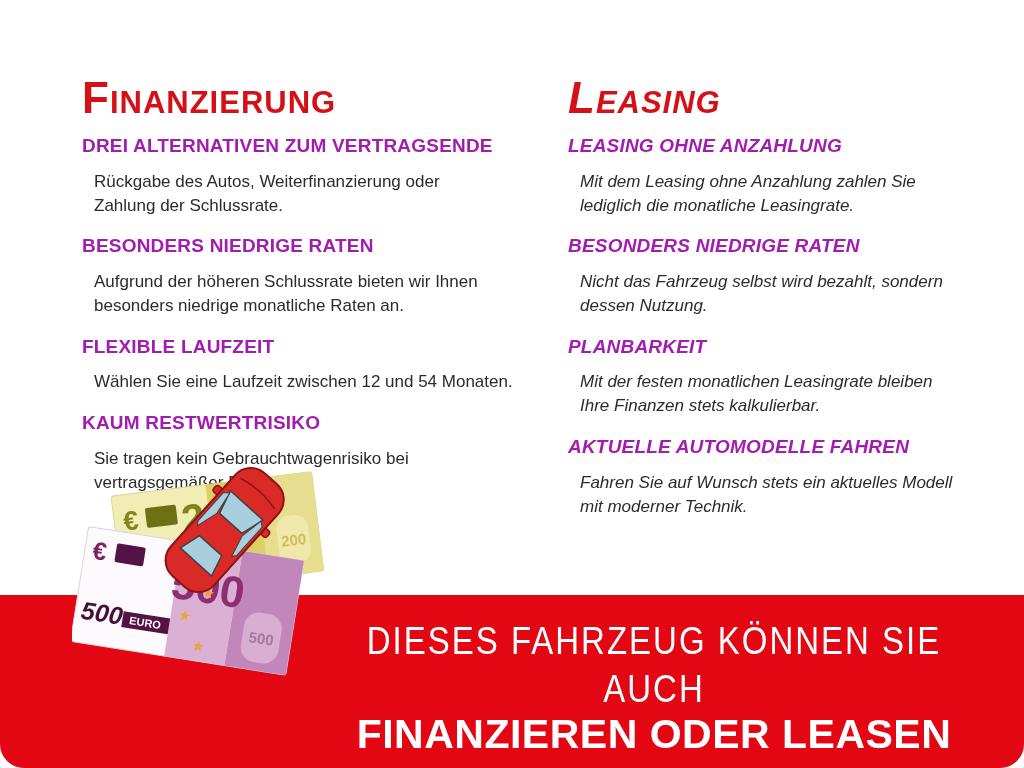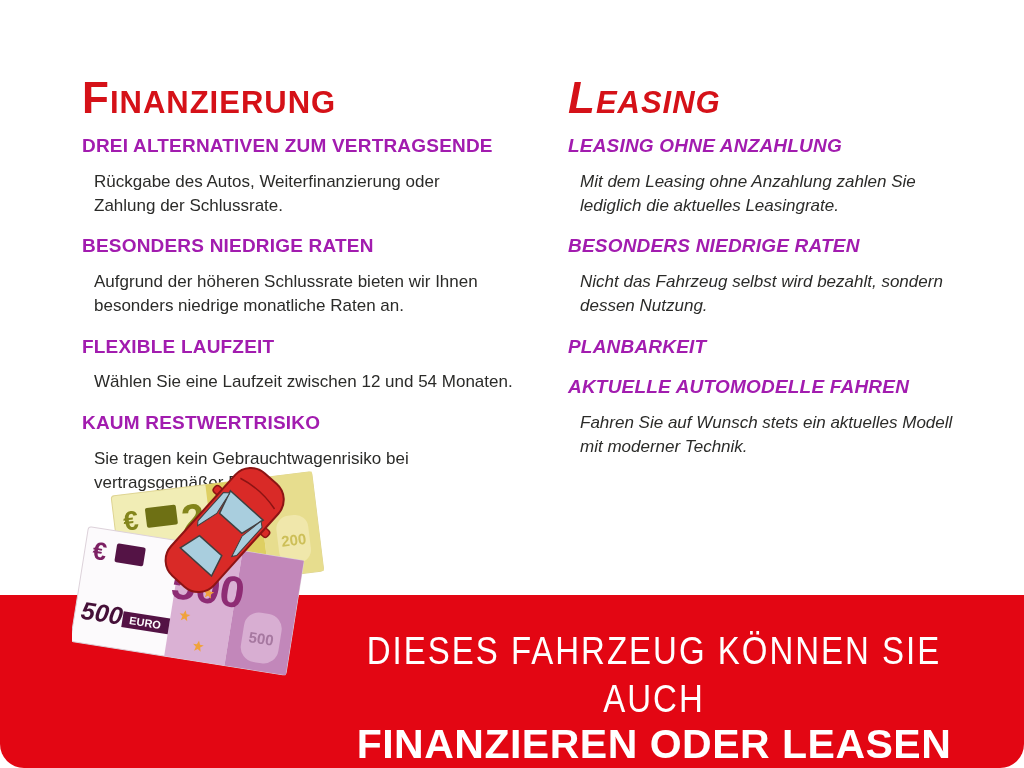--- a/index.html
+++ b/index.html
@@ -21,21 +21,21 @@
   }
   .sec p{
     font-size:17px;color:#2b2b29;margin:12px;line-height:1.4;
     white-space:pre-line;
   }
   .banner{
     position:absolute;left:0;top:595px;width:1024px;height:173px;
     background:#e30613;z-index:1;
   }
   .banner-text{
-    position:absolute;right:40px;top:40px;width:660px;
+    position:absolute;right:40px;top:30px;width:660px;
     text-align:center;color:#ffffff;
   }
   .banner-line1{
     font-size:33px;font-weight:normal;letter-spacing:2px;
     transform:scaleY(1.18);transform-origin:center;line-height:1.2;
   }
   .banner-line2{
     font-size:41px;font-weight:bold;letter-spacing:0.5px;
     margin-top:8px;line-height:1.1;
   }
@@ -71,29 +71,31 @@
 vertragsgemäßer Rückgabe.</p>
     </div>
   </div>
 
   <div class="col col-right">
     <h1 class="col-title">Leasing</h1>
 
     <div class="sec">
       <h2>LEASING OHNE ANZAHLUNG</h2>
       <p>Mit dem Leasing ohne Anzahlung zahlen Sie
-lediglich die aktuelles Leasingrate.</p>
+lediglich die monatliche Leasingrate.</p>
     </div>
     <div class="sec">
       <h2>BESONDERS NIEDRIGE RATEN</h2>
       <p>Nicht das Fahrzeug selbst wird bezahlt, sondern
 dessen Nutzung.</p>
     </div>
     <div class="sec">
       <h2>PLANBARKEIT</h2>
+      <p>Mit der festen monatlichen Leasingrate bleiben
+Ihre Finanzen stets kalkulierbar.</p>
     </div>
     <div class="sec">
       <h2>AKTUELLE AUTOMODELLE FAHREN</h2>
       <p>Fahren Sie auf Wunsch stets ein aktuelles Modell
 mit moderner Technik.</p>
     </div>
   </div>
 
   <div class="banner">
     <div class="banner-text">

